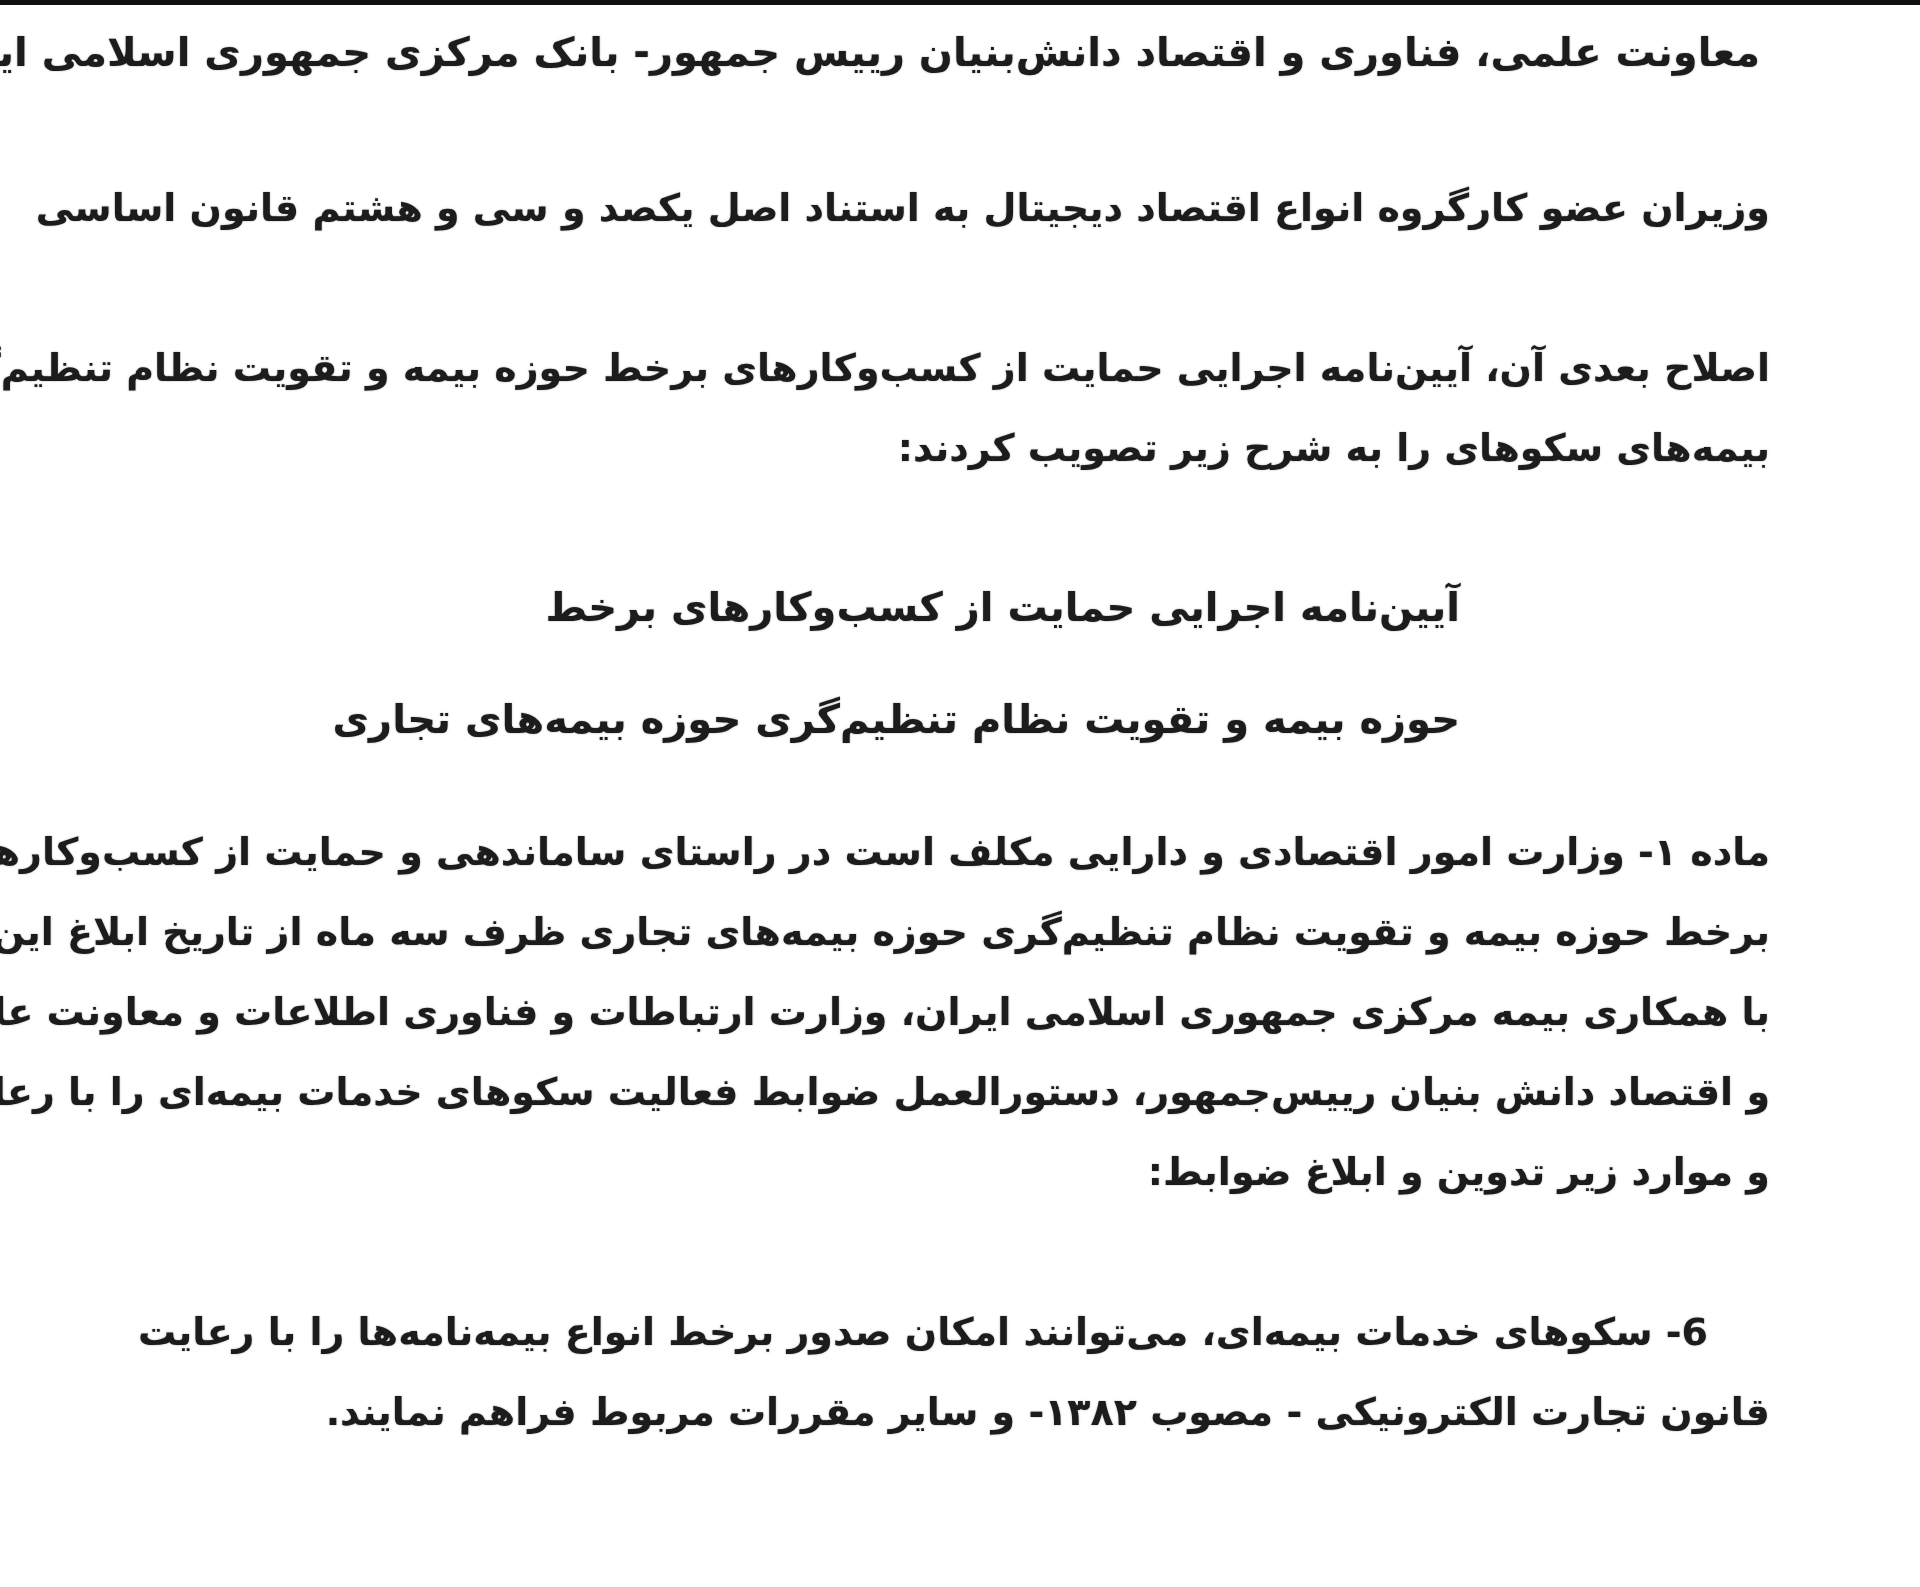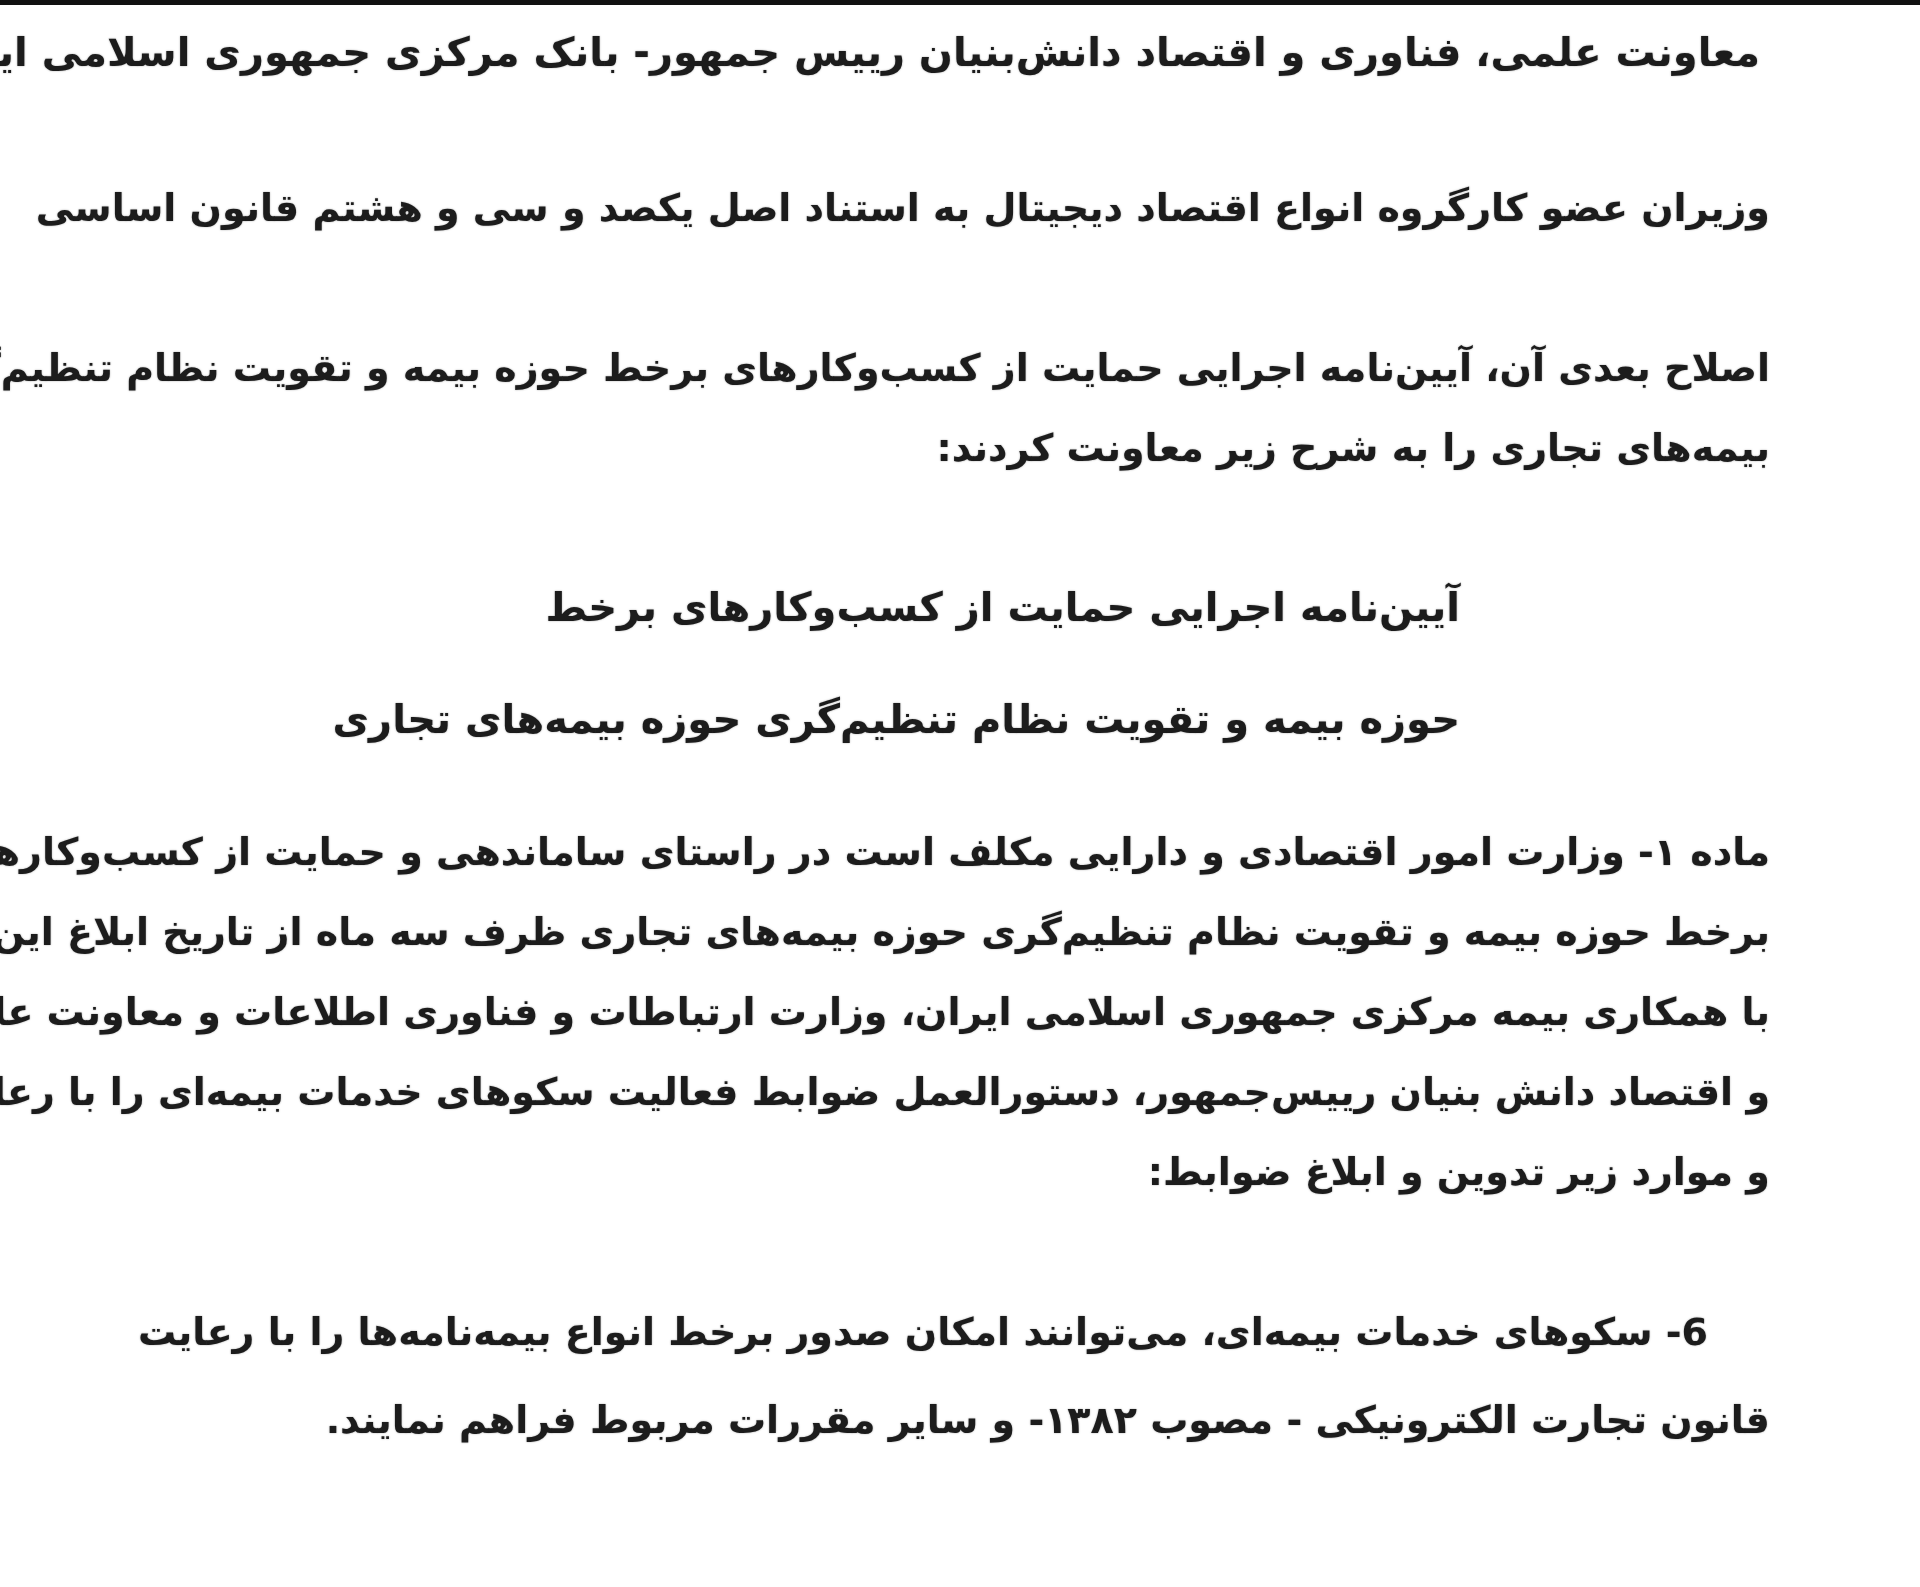--- a/index.html
+++ b/index.html
@@ -75,27 +75,27 @@
 <body>
 
 <div class="top-border"></div>
 
 <div class="page">
 
   <div class="line header-line">معاونت علمی، فناوری و اقتصاد دانش‌بنیان رییس جمهور- بانک مرکزی جمهوری اسلامی ایران</div>
 
   <div class="line body-line" style="top:173px;">وزیران عضو کارگروه انواع اقتصاد دیجیتال به استناد اصل یکصد و سی و هشتم قانون اساسی</div>
   <div class="line body-line" style="top:333px;">اصلاح بعدی آن، آیین‌نامه اجرایی حمایت از کسب‌وکارهای برخط حوزه بیمه و تقویت نظام تنظیم‌گری حوزه</div>
-  <div class="line body-line last" style="top:413px;">بیمه‌های تجاری را به شرح زیر معاونت کردند:</div>
+  <div class="line body-line last" style="top:413px;">بیمه‌های سکوهای را به شرح زیر تصویب کردند:</div>
 
   <div class="line title-line" style="top:572px;">آیین‌نامه اجرایی حمایت از کسب‌وکارهای برخط</div>
   <div class="line title-line" style="top:684px;">حوزه بیمه و تقویت نظام تنظیم‌گری حوزه بیمه‌های تجاری</div>
 
   <div class="line body-line" style="top:817px;">ماده ۱- وزارت امور اقتصادی و دارایی مکلف است در راستای ساماندهی و حمایت از کسب‌وکارهای</div>
   <div class="line body-line" style="top:897px;">برخط حوزه بیمه و تقویت نظام تنظیم‌گری حوزه بیمه‌های تجاری ظرف سه ماه از تاریخ ابلاغ این آیین‌نامه</div>
   <div class="line body-line" style="top:977px;">با همکاری بیمه مرکزی جمهوری اسلامی ایران، وزارت ارتباطات و فناوری اطلاعات و معاونت علمی، فناوری</div>
   <div class="line body-line" style="top:1057px;">و اقتصاد دانش بنیان رییس‌جمهور، دستورالعمل ضوابط فعالیت سکوهای خدمات بیمه‌ای را با رعایت قوانین</div>
   <div class="line body-line last" style="top:1137px;">و موارد زیر تدوین و ابلاغ ضوابط:</div>
 
   <div class="line item-line" style="top:1297px;">6- سکوهای خدمات بیمه‌ای، می‌توانند امکان صدور برخط انواع بیمه‌نامه‌ها را با رعایت</div>
-  <div class="line body-line last" style="top:1377px;margin-top:8px;">قانون تجارت الکترونیکی - مصوب ۱۳۸۲- و سایر مقررات مربوط فراهم نمایند.</div>
+  <div class="line body-line last" style="top:1377px;">قانون تجارت الکترونیکی - مصوب ۱۳۸۲- و سایر مقررات مربوط فراهم نمایند.</div>
 
 </div>
 
 </body></html>

